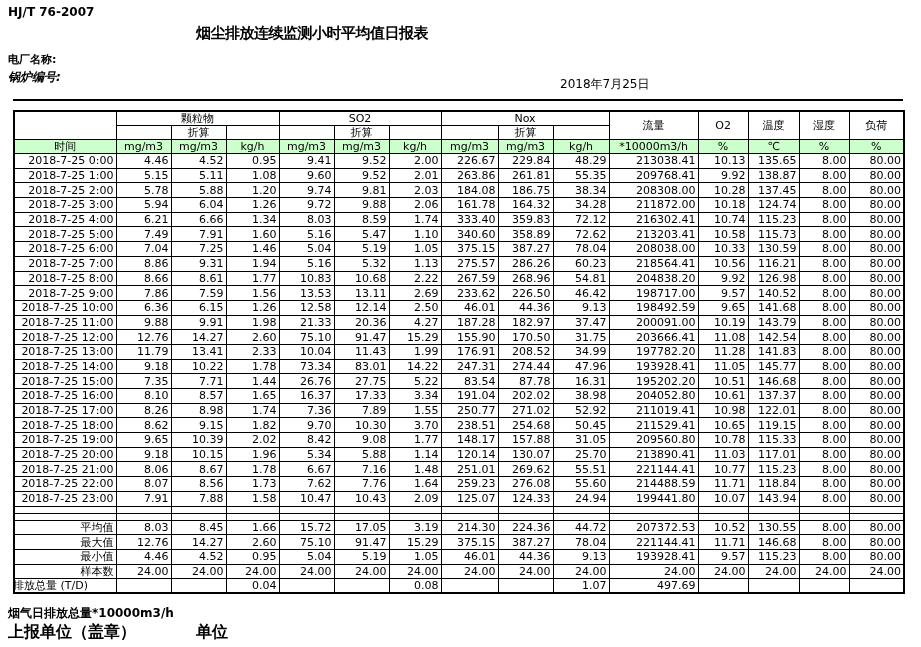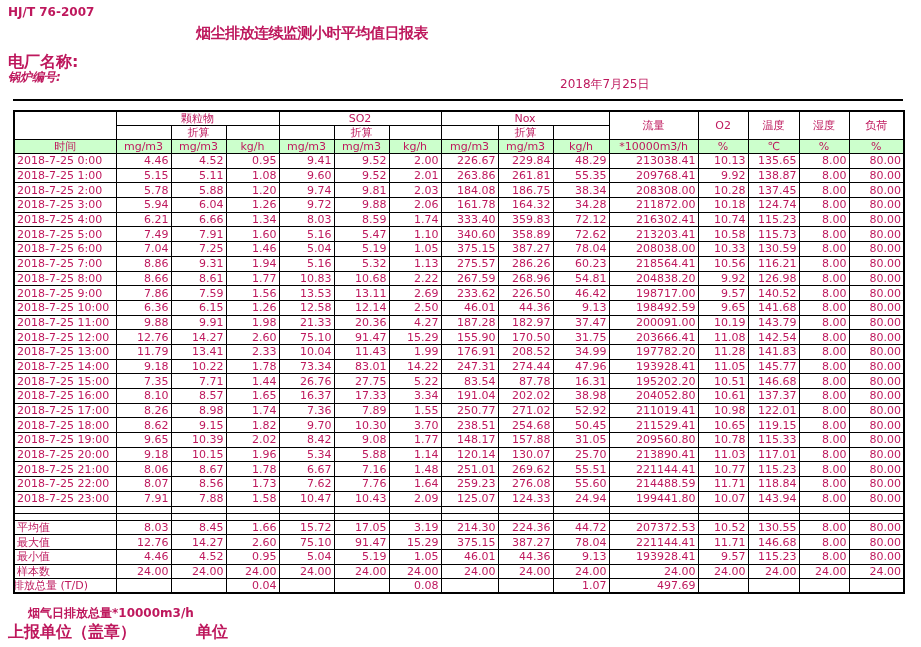--- a/index.html
+++ b/index.html
@@ -2,32 +2,32 @@
 <html><head>
 <meta charset="utf-8">
 <style>
   * { box-sizing: border-box; }
   html,body { margin:0; padding:0; background:#e8e8e8; }
   .page {
     position: relative;
     width: 921px; height: 647px;
     background: #ffffff;
     font-family: "DejaVu Sans", sans-serif;
-    color: #be185d;
+    color: #000000;
     overflow: hidden;
   }
   .abs { position: absolute; white-space: nowrap; }
   .b { font-weight: bold; }
   .std-code   { left: 8px;   top: 5px;   font-size: 12px; }
   .doc-title  { left: 196px; top: 24px;  font-size: 15px; letter-spacing: -0.5px; }
-  .plant-lbl  { left: 8px;   top: 52px;  font-size: 16px; }
+  .plant-lbl  { left: 8px;   top: 52px;  font-size: 11px; }
   .boiler-lbl { left: 8px;   top: 69px;  font-size: 12px; font-style: italic; }
   .date-lbl   { left: 560px; top: 76px;  font-size: 12px; }
   .top-rule   { left: 13px;  top: 99px;  width: 890px; height: 0; border-top: 2px solid #000; }
-  .ft1 { left: 8px;   top: 605px; font-size: 12px; margin-left: 20px; }
+  .ft1 { left: 8px;   top: 605px; font-size: 12px; }
   .ft2 { left: 8px;   top: 622px; font-size: 16px; text-align: right; }
   .ft3 { left: 196px; top: 622px; font-size: 16px; }
 
   table.rpt {
     position: absolute; left: 13px; top: 110px;
     width: 890px;
     border-collapse: collapse;
     table-layout: fixed;
     font-size: 11px;
     border: 2px solid #000;
@@ -39,21 +39,21 @@
     height: 14px;
     line-height: 13px;
     overflow: hidden;
     white-space: nowrap;
     font-size: 11px;
   }
   td.hc  { text-align: center; font-size: 12px; }        
   td.uc  { text-align: center; background: #ccffcc; }    
   td.num { text-align: right; padding-right: 8px; }
   td.o2n { padding-right: 14px; margin-top: 20px; }
-  td.tm  { text-align: left; padding-right: 4px; }
+  td.tm  { text-align: right; padding-right: 4px; }
   td.bl2 { border-left: 2px solid #000; }                
   td.hb  { border-bottom: 2px solid #000; }              
   tr.data-row  td { height: 14.7px; }
   tr.blank-row td { height: 7px; }
   tr.sum-row   td { height: 14.7px; }
   td.ovl { text-align: left; position: relative; overflow: visible; }
   td.ovl span { position: absolute; left: -13px; top: 0; white-space: nowrap; }
 </style>
 </head>
 <body>

